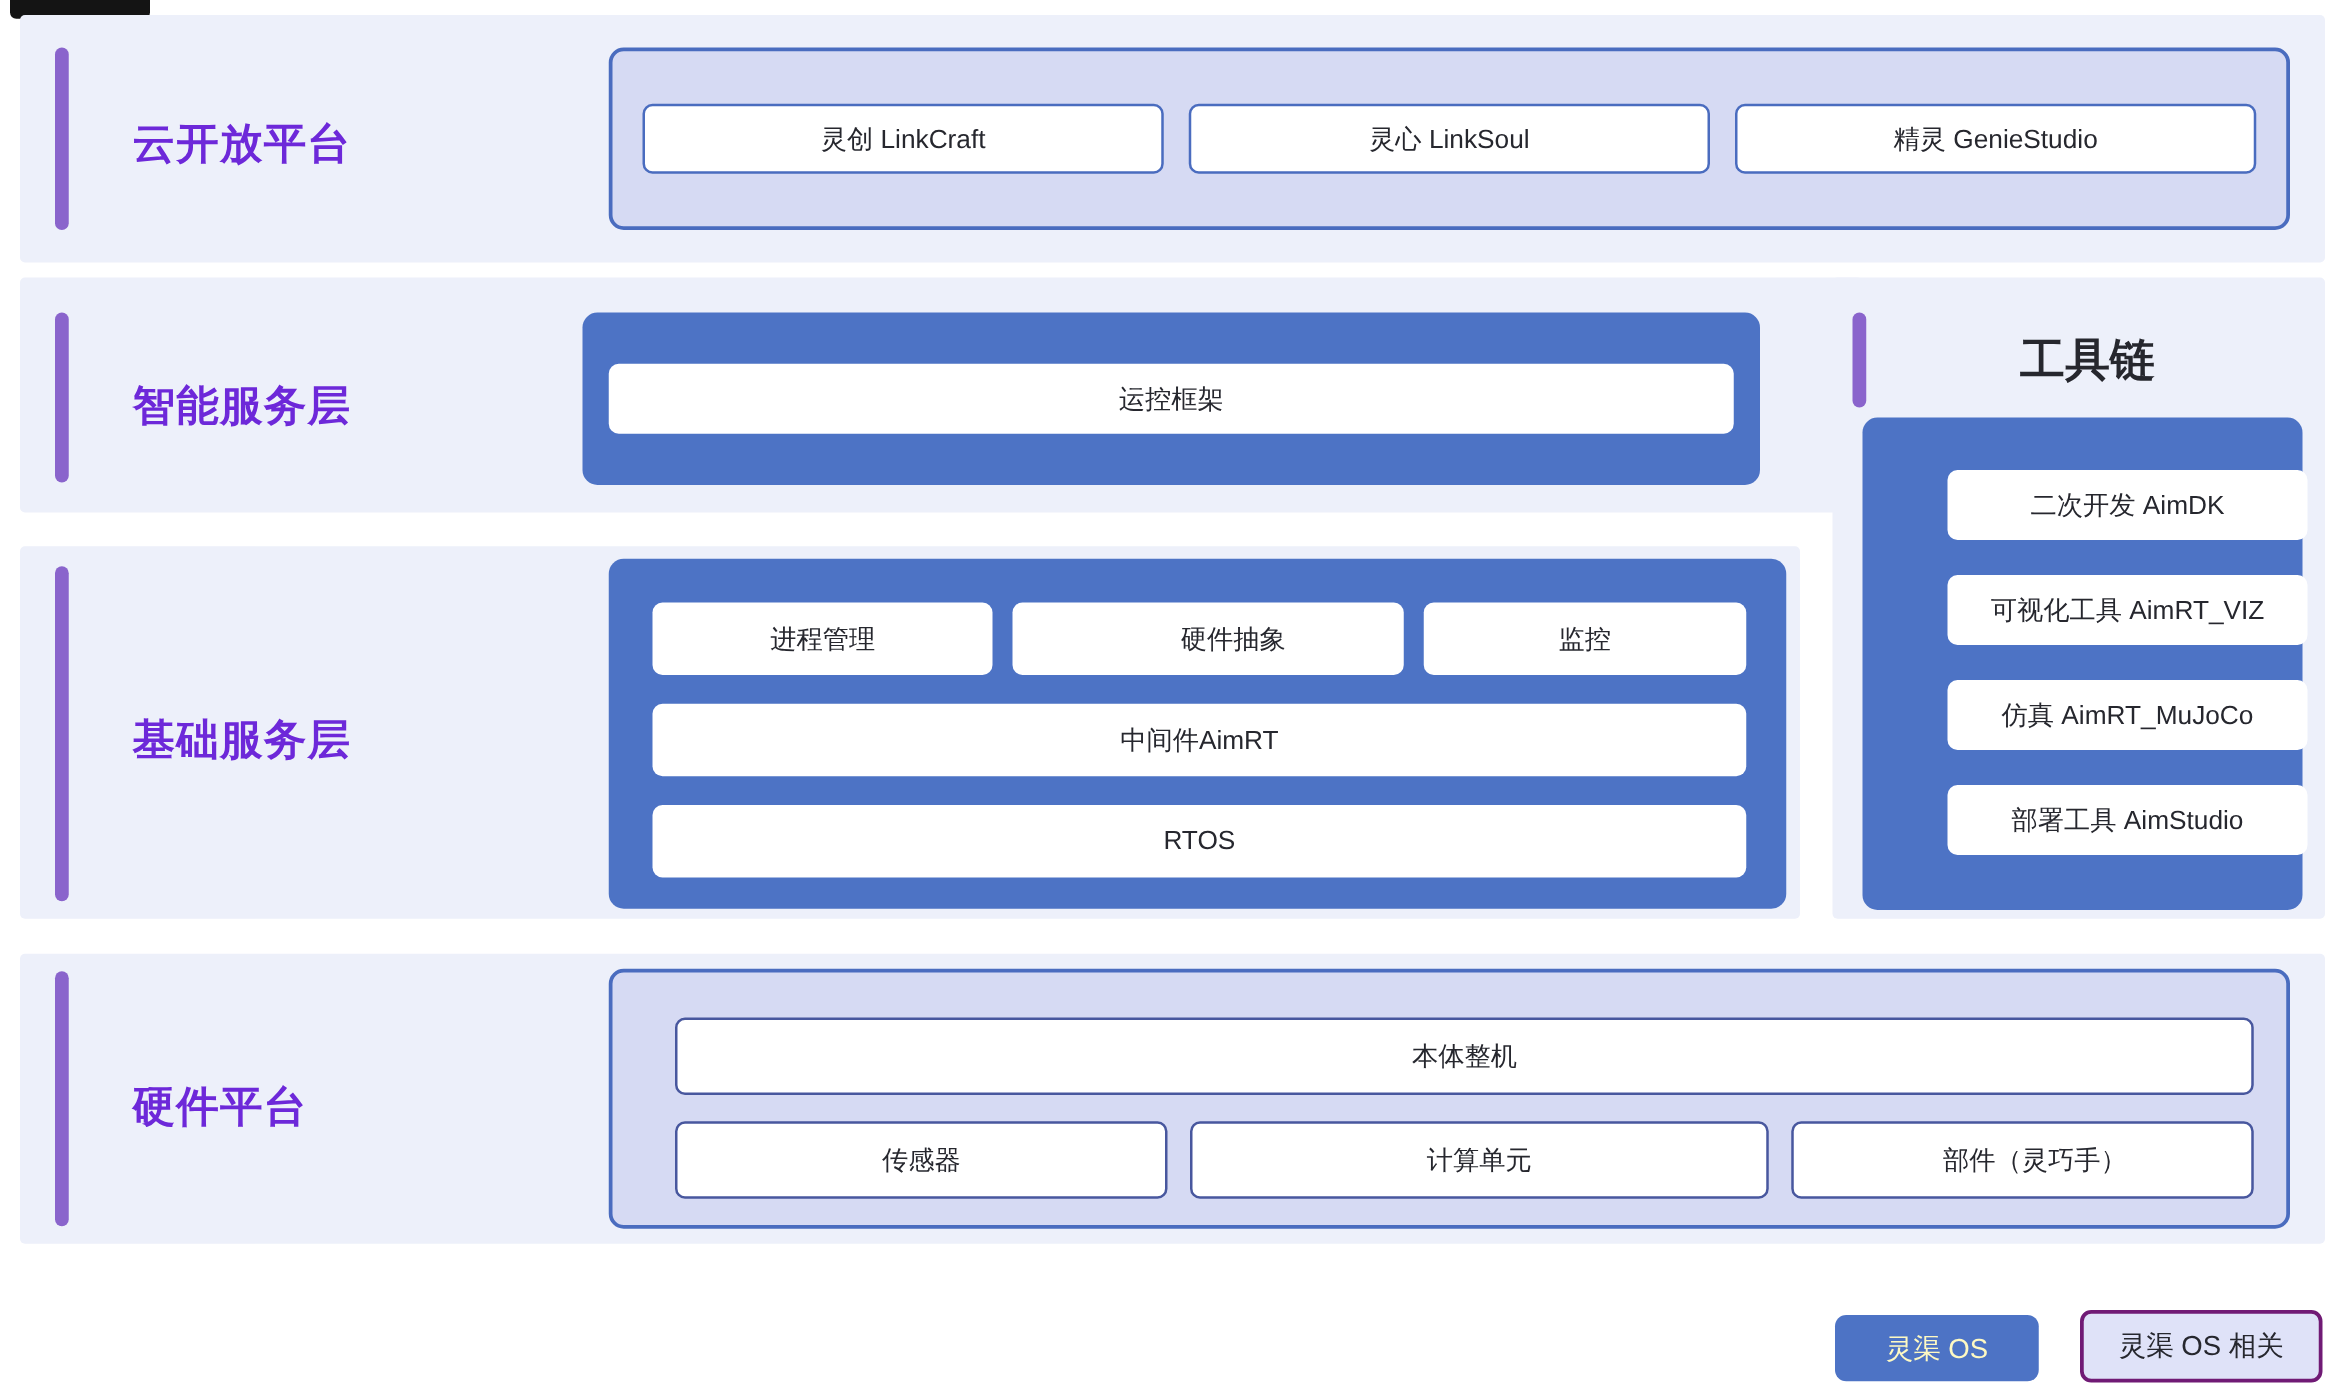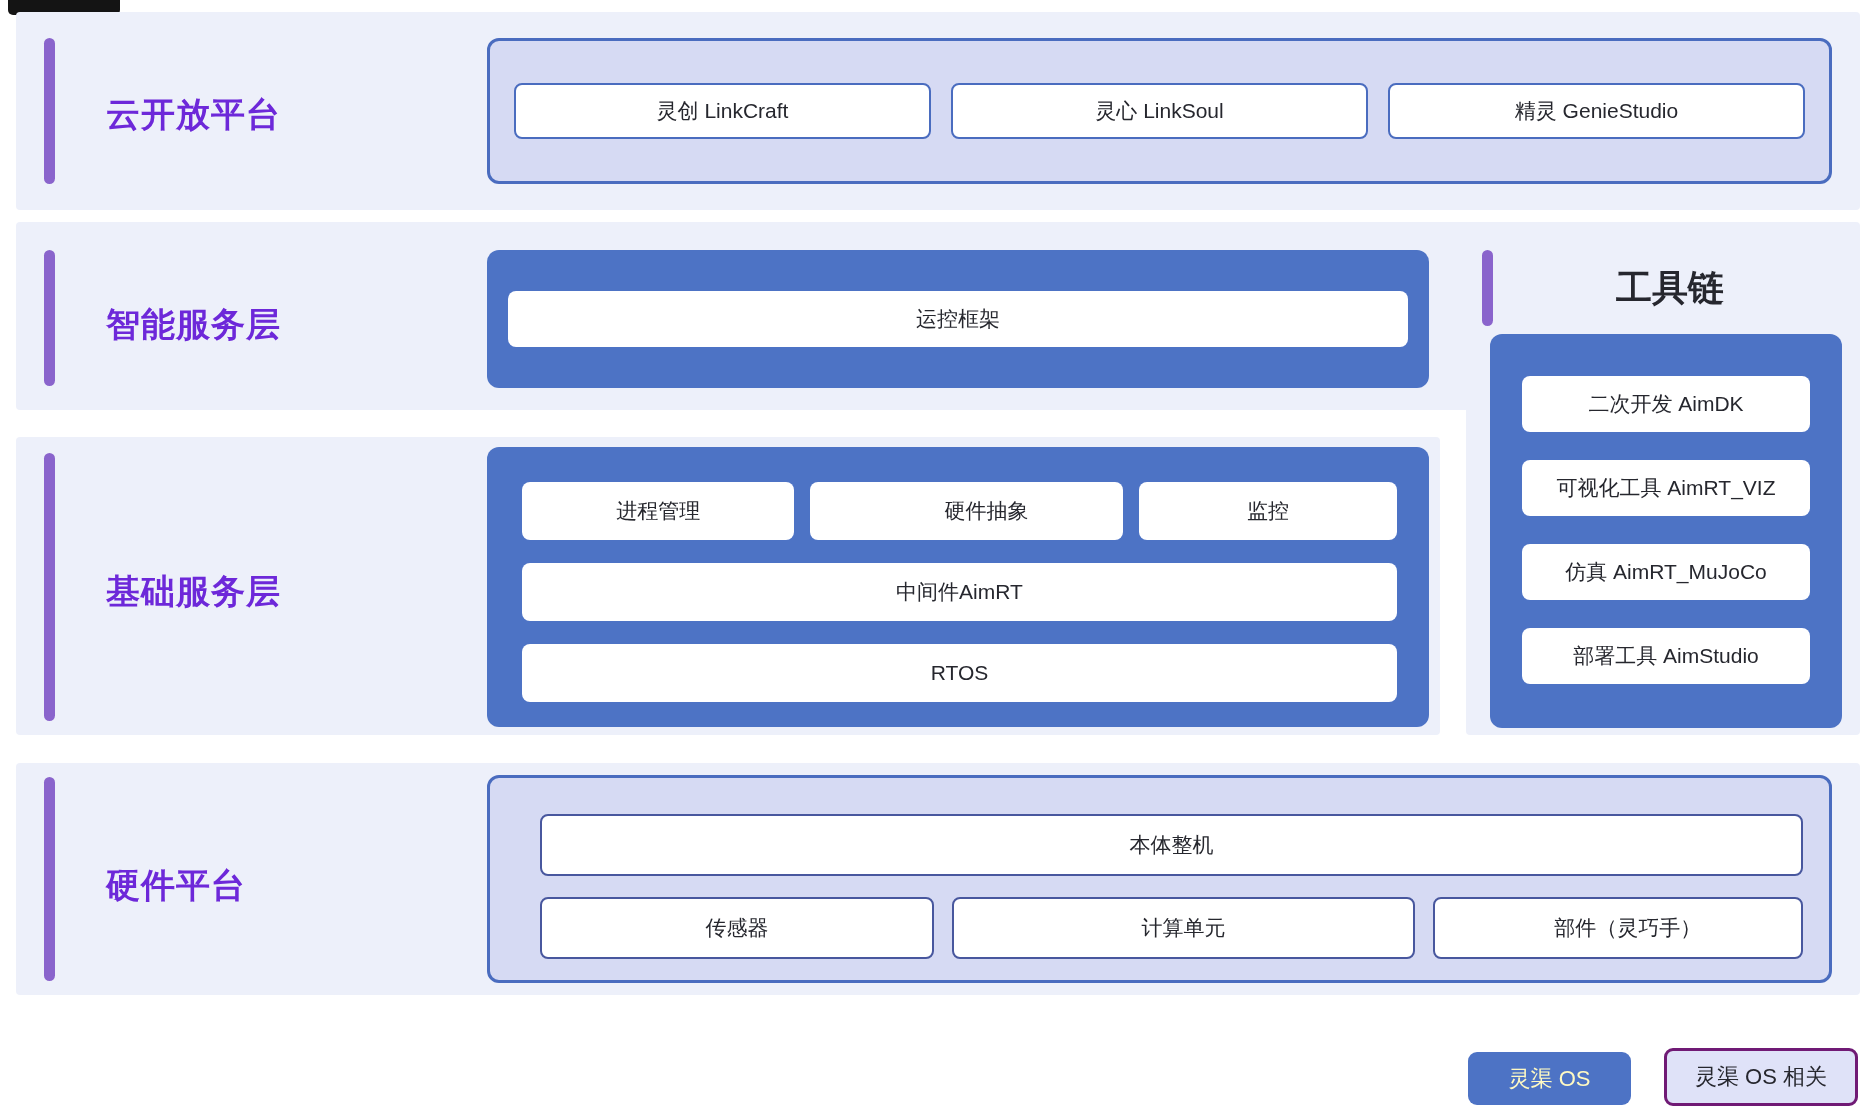--- a/index.html
+++ b/index.html
@@ -54,21 +54,21 @@
         <div class="wbox bordered">灵创 LinkCraft</div>
         <div class="wbox bordered">灵心 LinkSoul</div>
         <div class="wbox bordered">精灵 GenieStudio</div>
       </div>
     </div>
   </div>
 
   <div class="row" style="left:16px;top:222px;width:1474px;height:188px;">
     <div class="accent-bar" style="left:28px;top:28px;height:136px;"></div>
     <div class="sec-label" style="left:90px;top:80px;">智能服务层</div>
-    <div class="blue-container" style="left:471px;top:28px;width:942px;height:138px;display:flex;align-items:center;">
+    <div class="blue-container" style="left:450px;top:28px;width:942px;height:138px;display:flex;align-items:center;">
       <div class="wbox" style="margin:0 21px;flex:1;height:56px;">运控框架</div>
     </div>
   </div>
 
   <div class="row" style="left:16px;top:437px;width:1424px;height:298px;">
     <div class="accent-bar" style="left:28px;top:16px;height:268px;"></div>
     <div class="sec-label" style="left:90px;top:132px;">基础服务层</div>
     <div class="blue-container" style="left:471px;top:10px;width:942px;height:280px;">
       <div class="basic-grid">
         <div class="basic-top">
@@ -78,21 +78,21 @@
         </div>
         <div class="wbox full">中间件AimRT</div>
         <div class="wbox full">RTOS</div>
       </div>
     </div>
   </div>
 
   <div class="row" style="left:1466px;top:222px;width:394px;height:513px;">
     <div class="accent-bar" style="left:16px;top:28px;height:76px;"></div>
     <div class="tool-title" style="left:150px;top:42px;">工具链</div>
-    <div class="blue-container" style="left:24px;top:112px;width:352px;height:394px;">
+    <div class="blue-container" style="left:24px;top:112px;width:352px;height:394px;padding-left:36px;">
       <div class="tool-stack" style="top:42px;">
         <div class="wbox">二次开发 AimDK</div>
         <div class="wbox">可视化工具 AimRT_VIZ</div>
         <div class="wbox">仿真 AimRT_MuJoCo</div>
         <div class="wbox">部署工具 AimStudio</div>
       </div>
     </div>
   </div>
 
   <div class="row" style="left:16px;top:763px;width:1844px;height:232px;">

